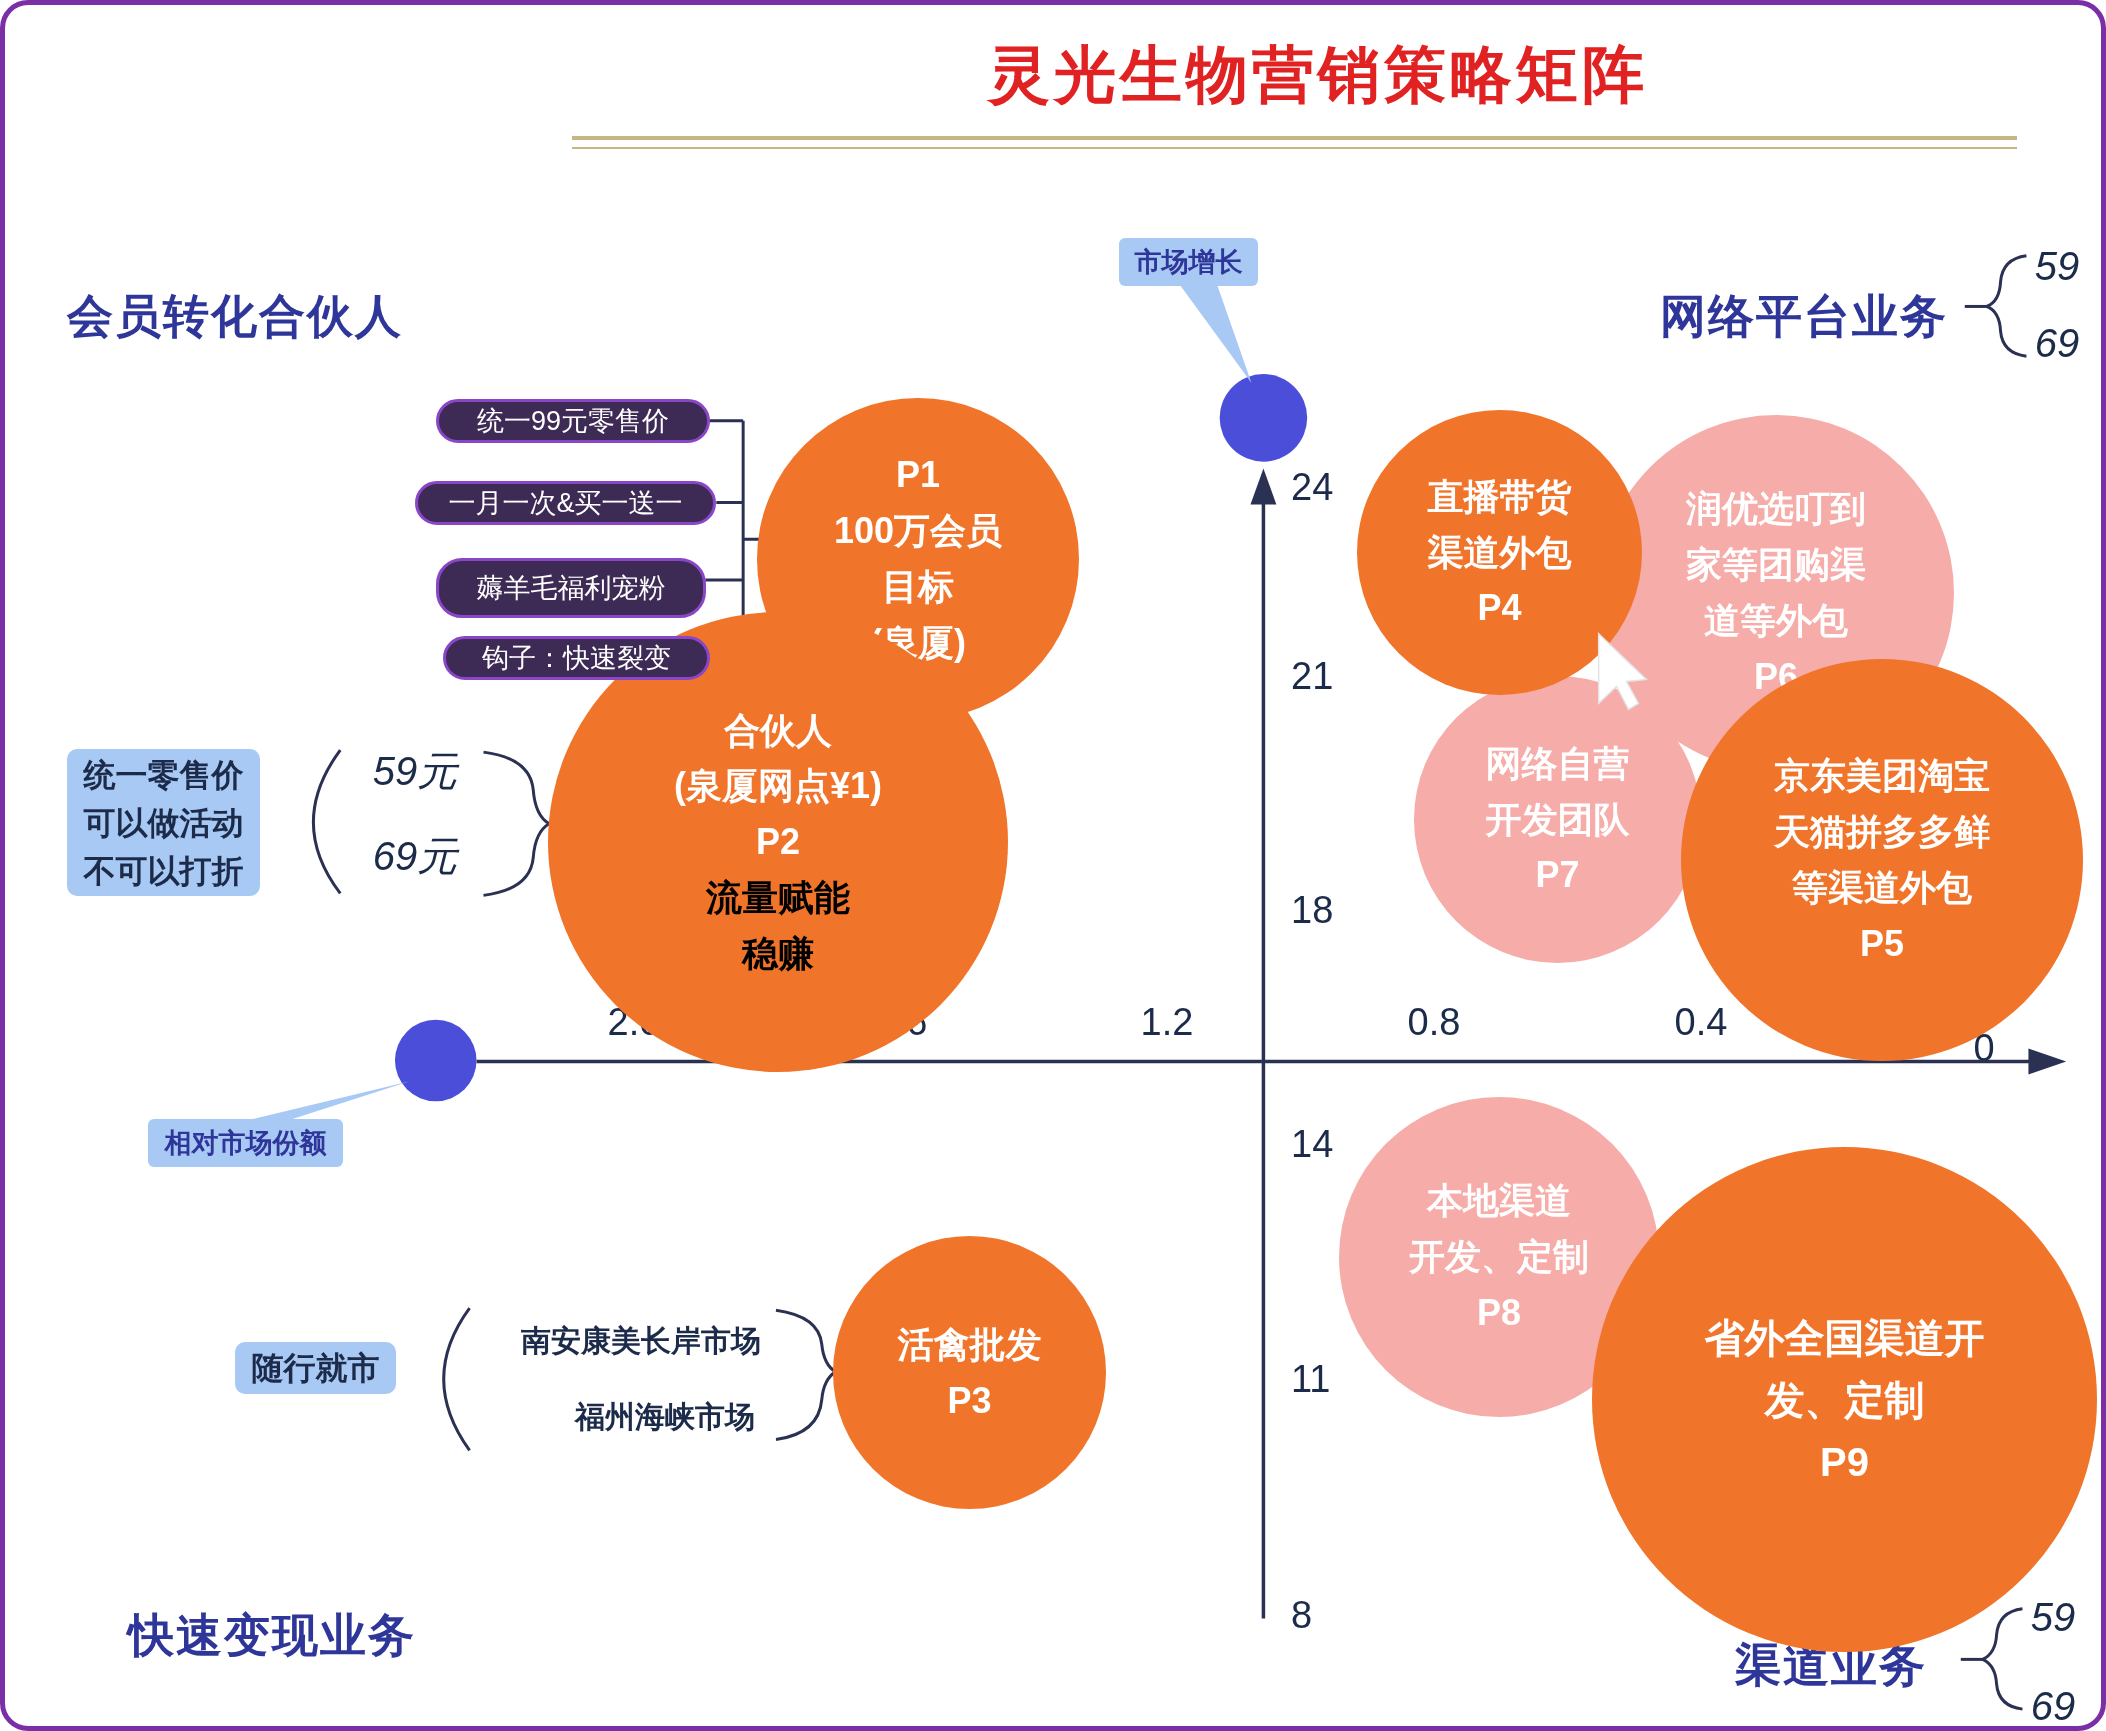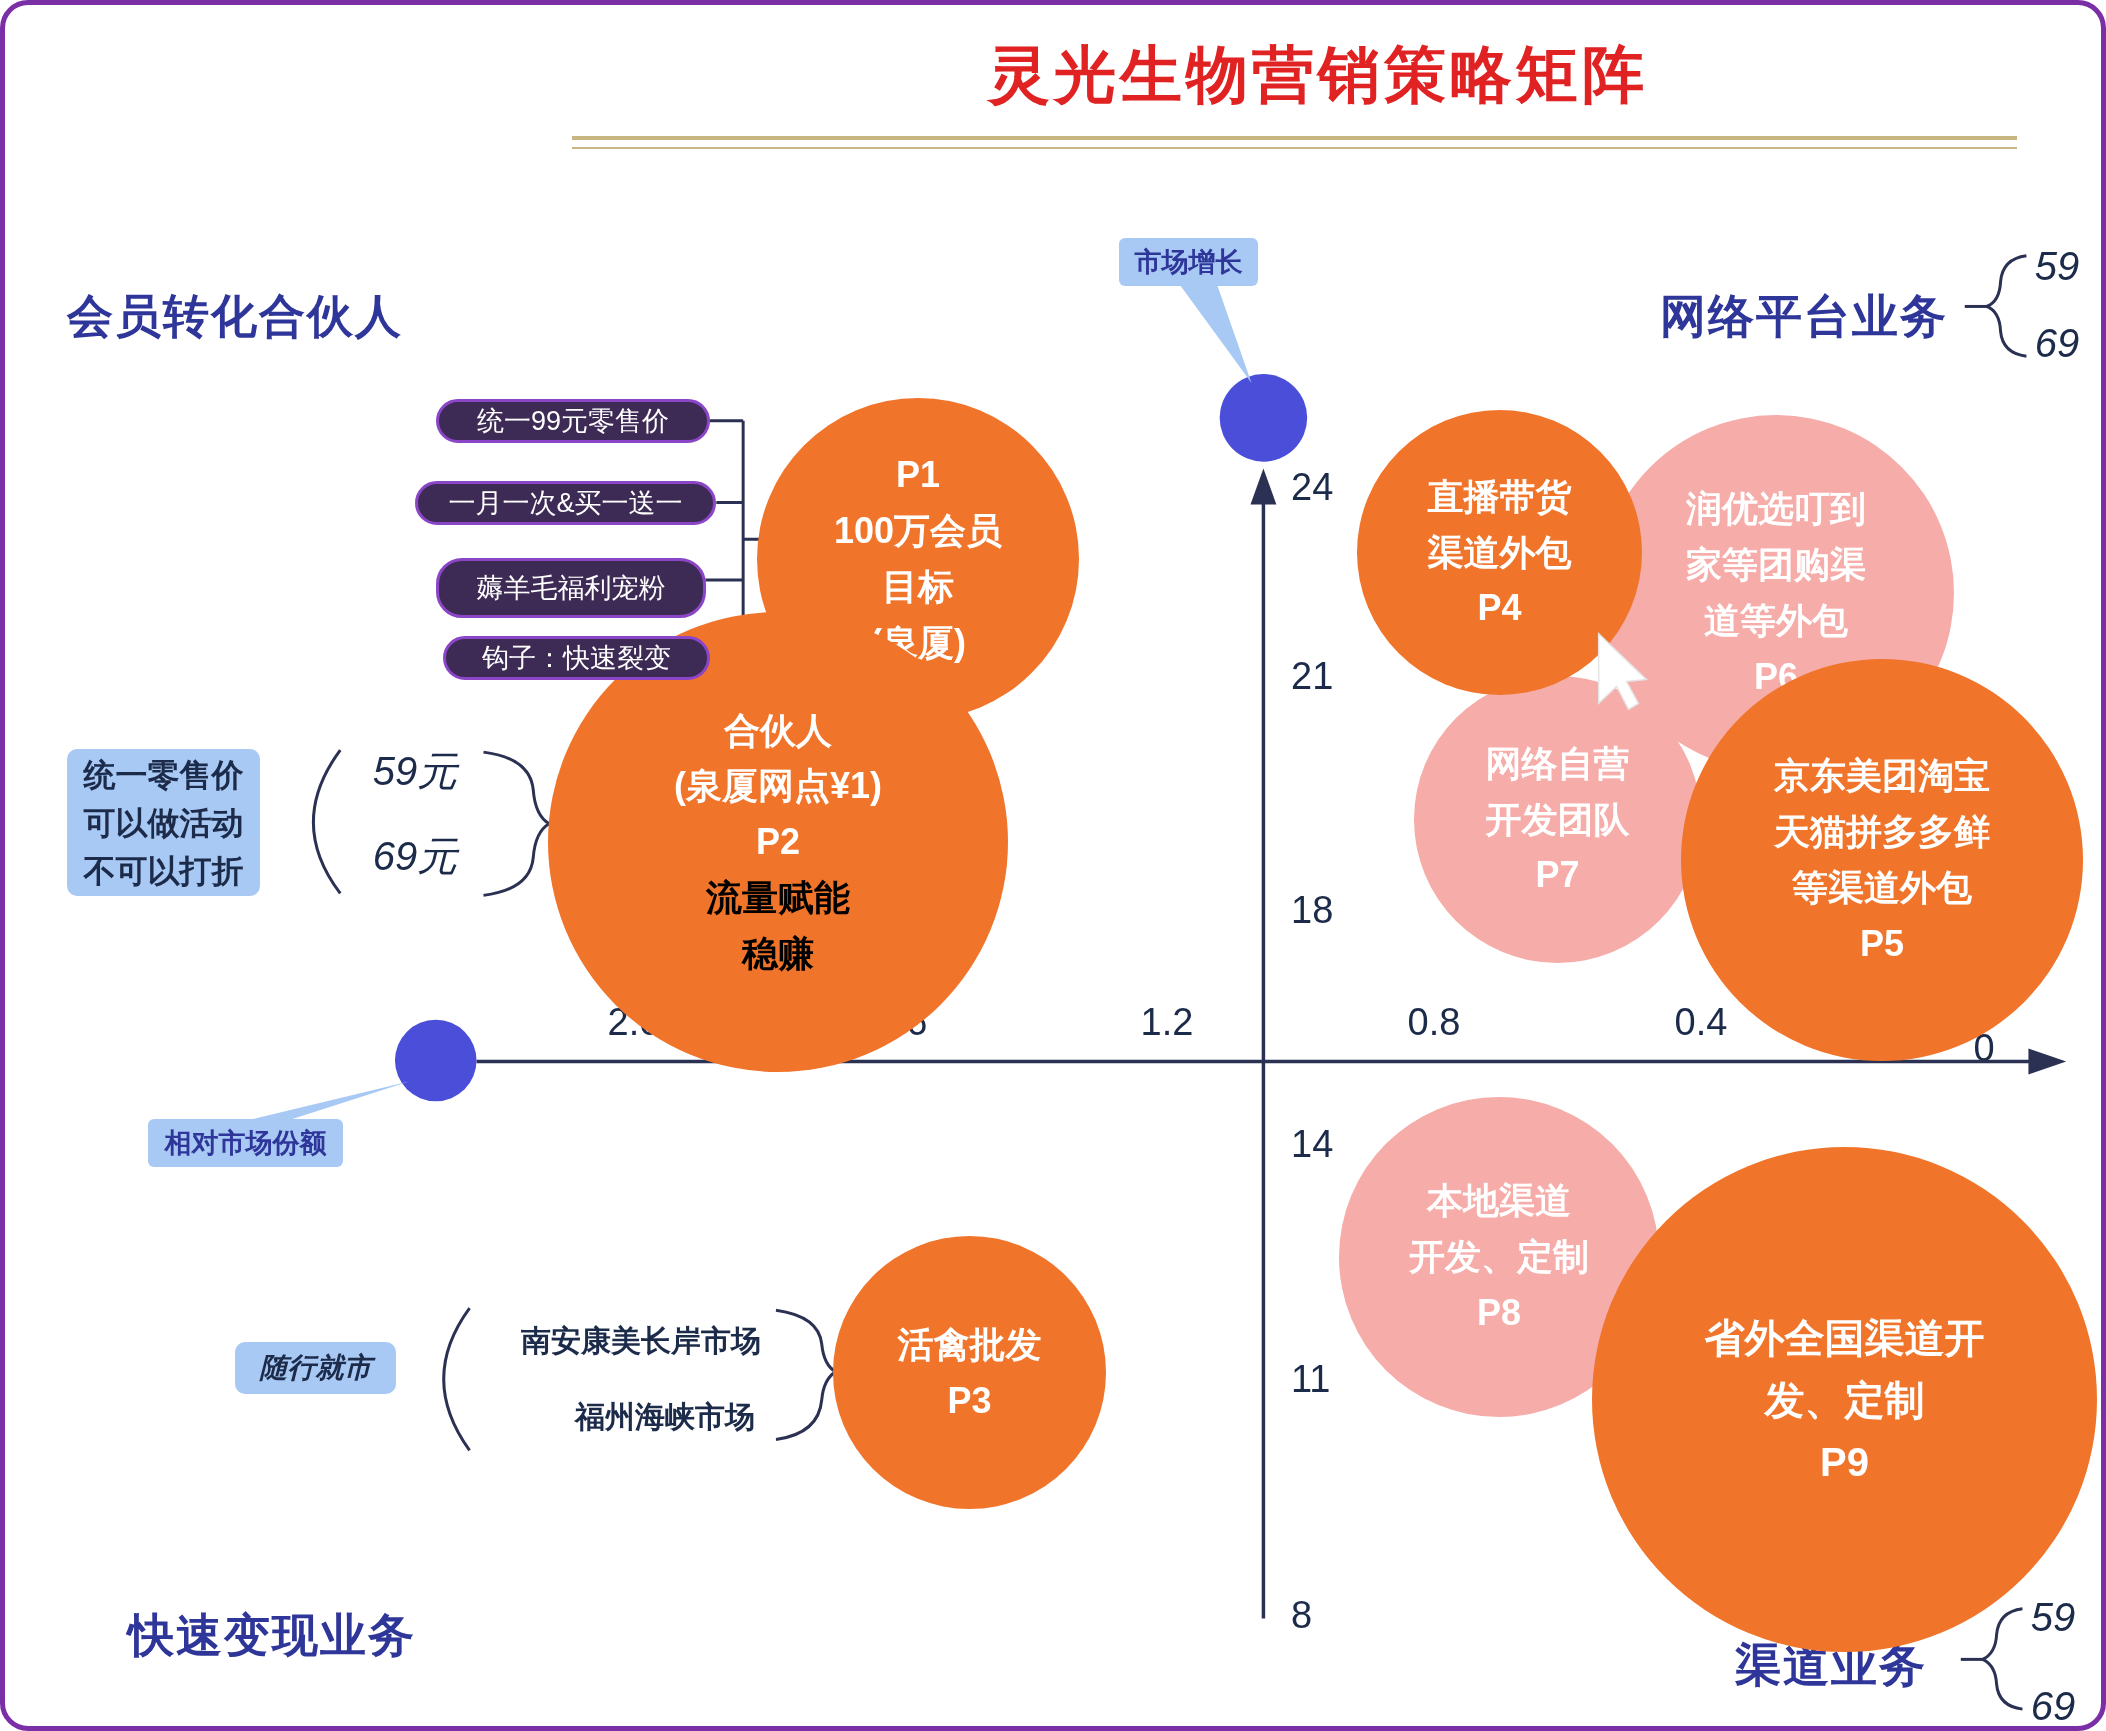--- a/index.html
+++ b/index.html
@@ -151,21 +151,21 @@
   <div class="pill" style="left:438px;top:631px;width:267px;height:44px;">钩子：快速裂变</div>
 
   <div class="notebox" style="left:62px;top:744px;width:193px;height:147px;">
     <div>统一零售价</div>
     <div>可以做活动</div>
     <div>不可以打折</div>
   </div>
   <div class="val" style="left:410px;top:766px;">59元</div>
   <div class="val" style="left:410px;top:851px;">69元</div>
 
-  <div class="notebox" style="left:230px;top:1337px;width:161px;height:52px;font-size:28px;font-style:italic;">随行就市</div>
+  <div class="notebox" style="left:230px;top:1337px;width:161px;height:52px;font-size:32px;">随行就市</div>
   <div class="mkt" style="left:636px;top:1336px;">南安康美长岸市场</div>
   <div class="mkt" style="left:660px;top:1412px;">福州海峡市场</div>
 
   <svg class="toplayer" width="2106" height="1731" viewBox="0 0 2117 1740">
     <polygon points="1602,632 1602,702 1620,685 1632,708 1642,702 1630,680 1650,678" fill="#ffffff" stroke="#e4e4e4" stroke-width="1.5"></polygon>
   </svg>
 
 </div>
 
 

